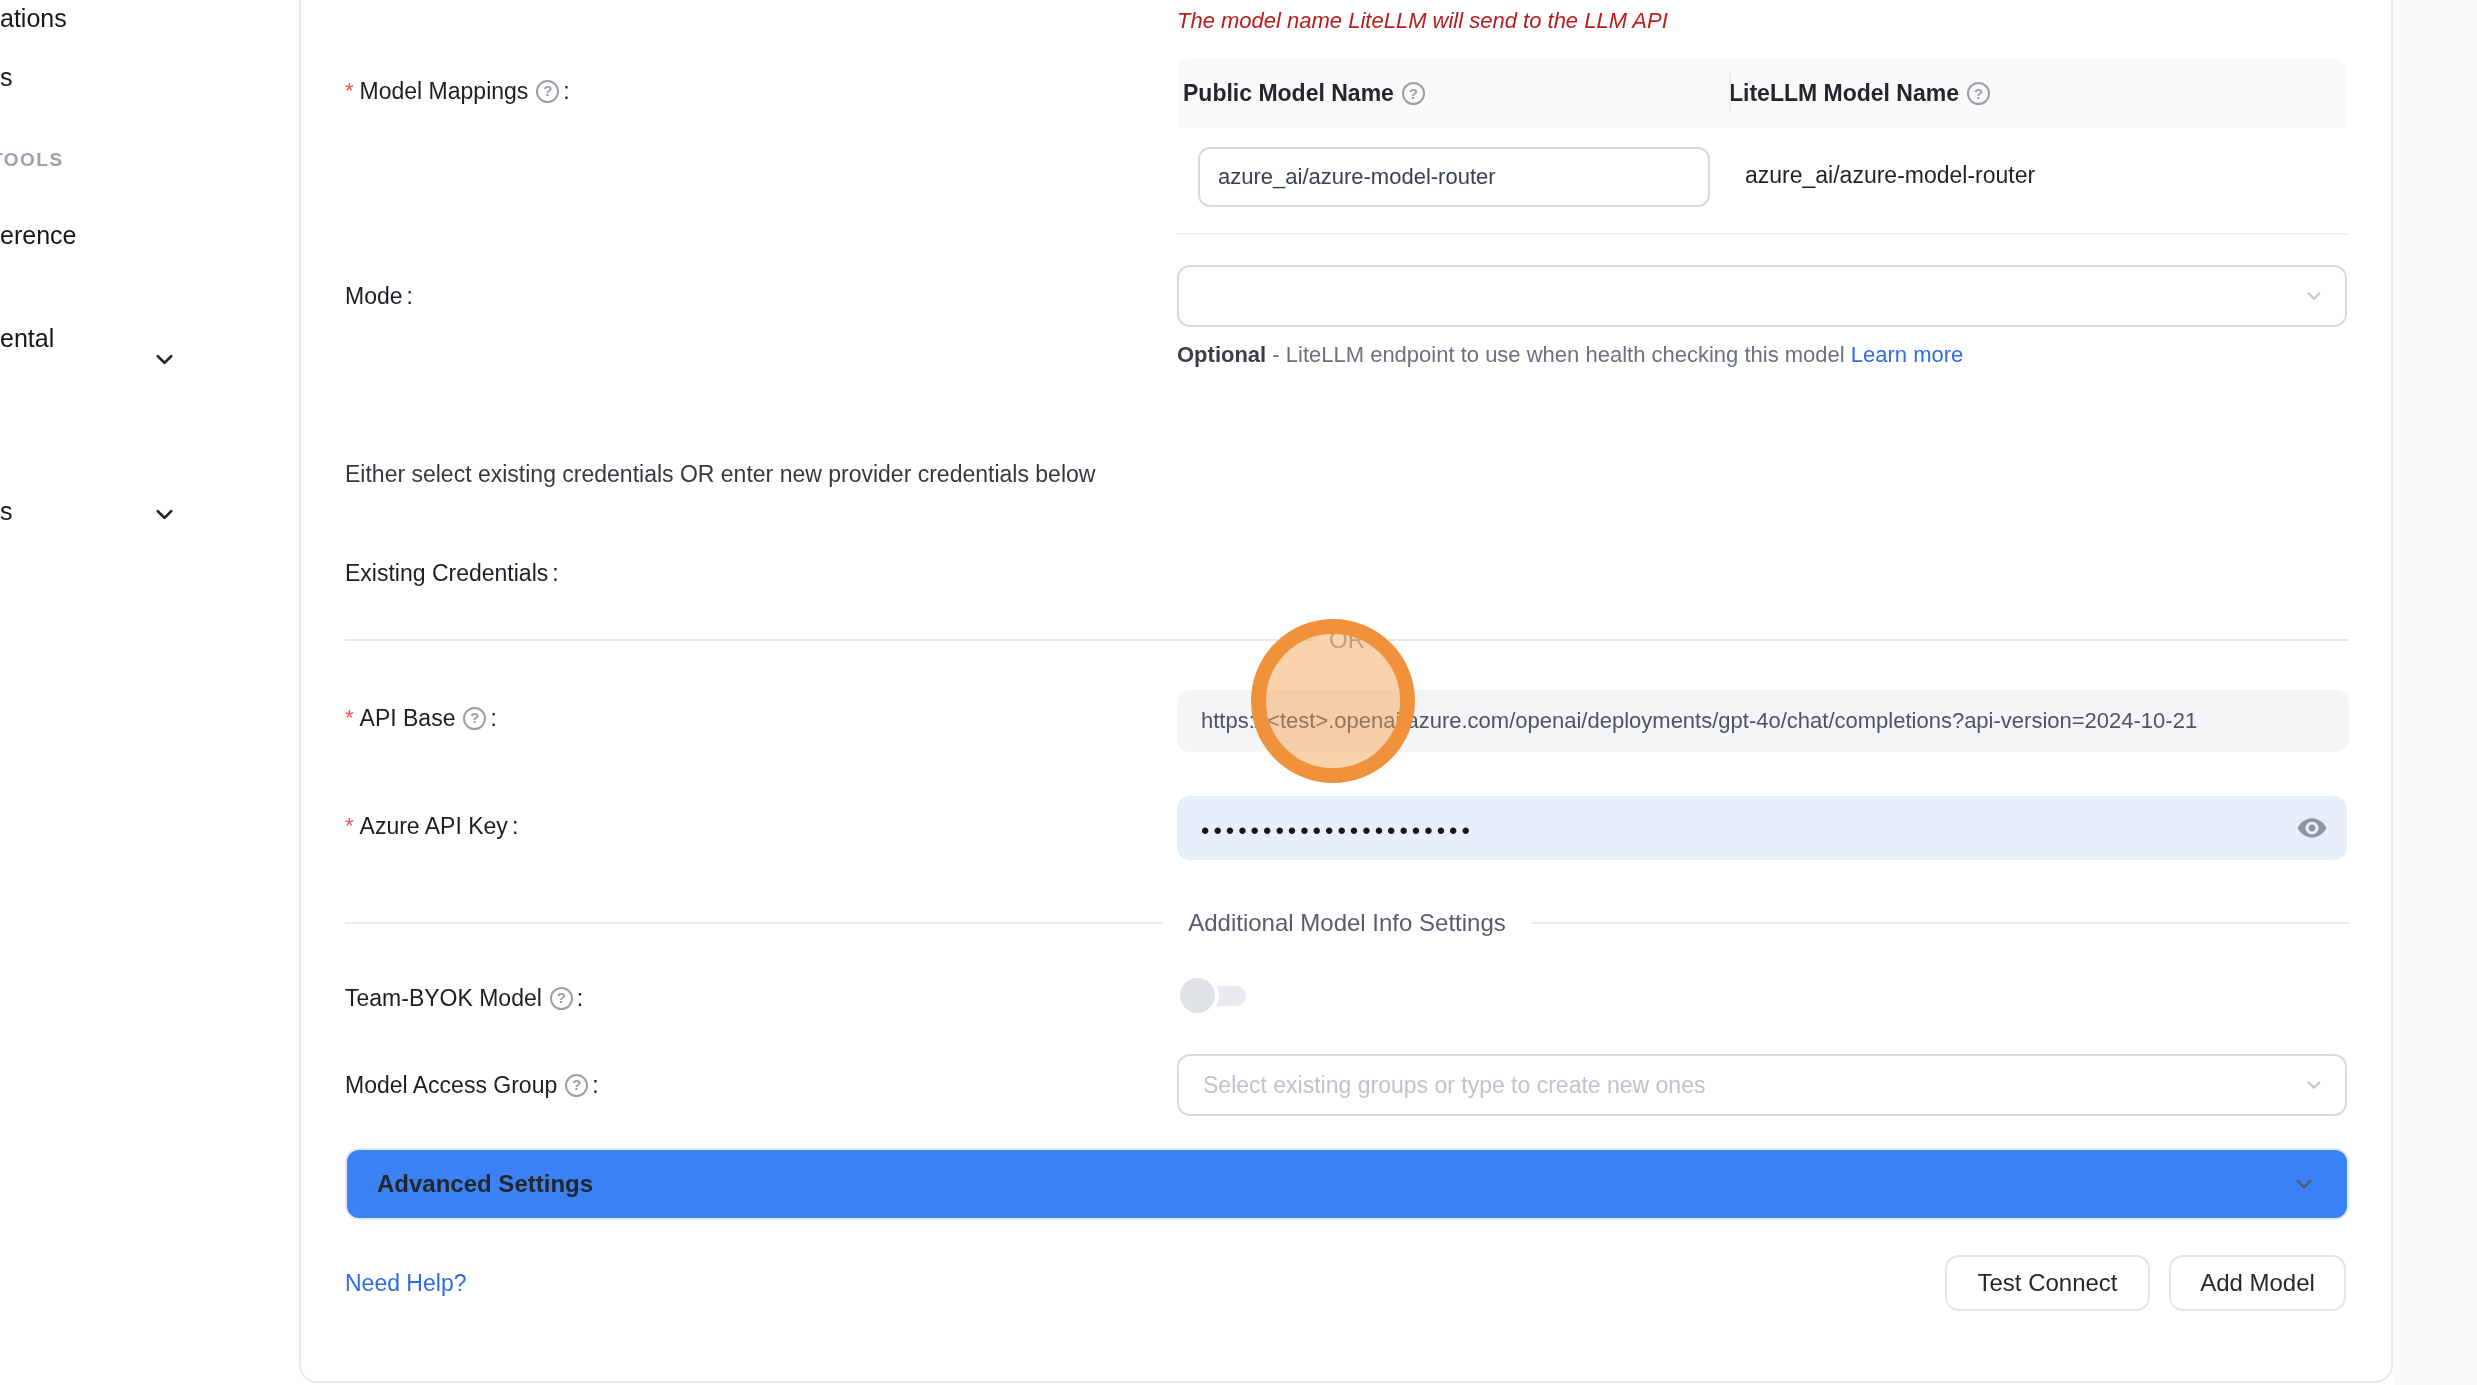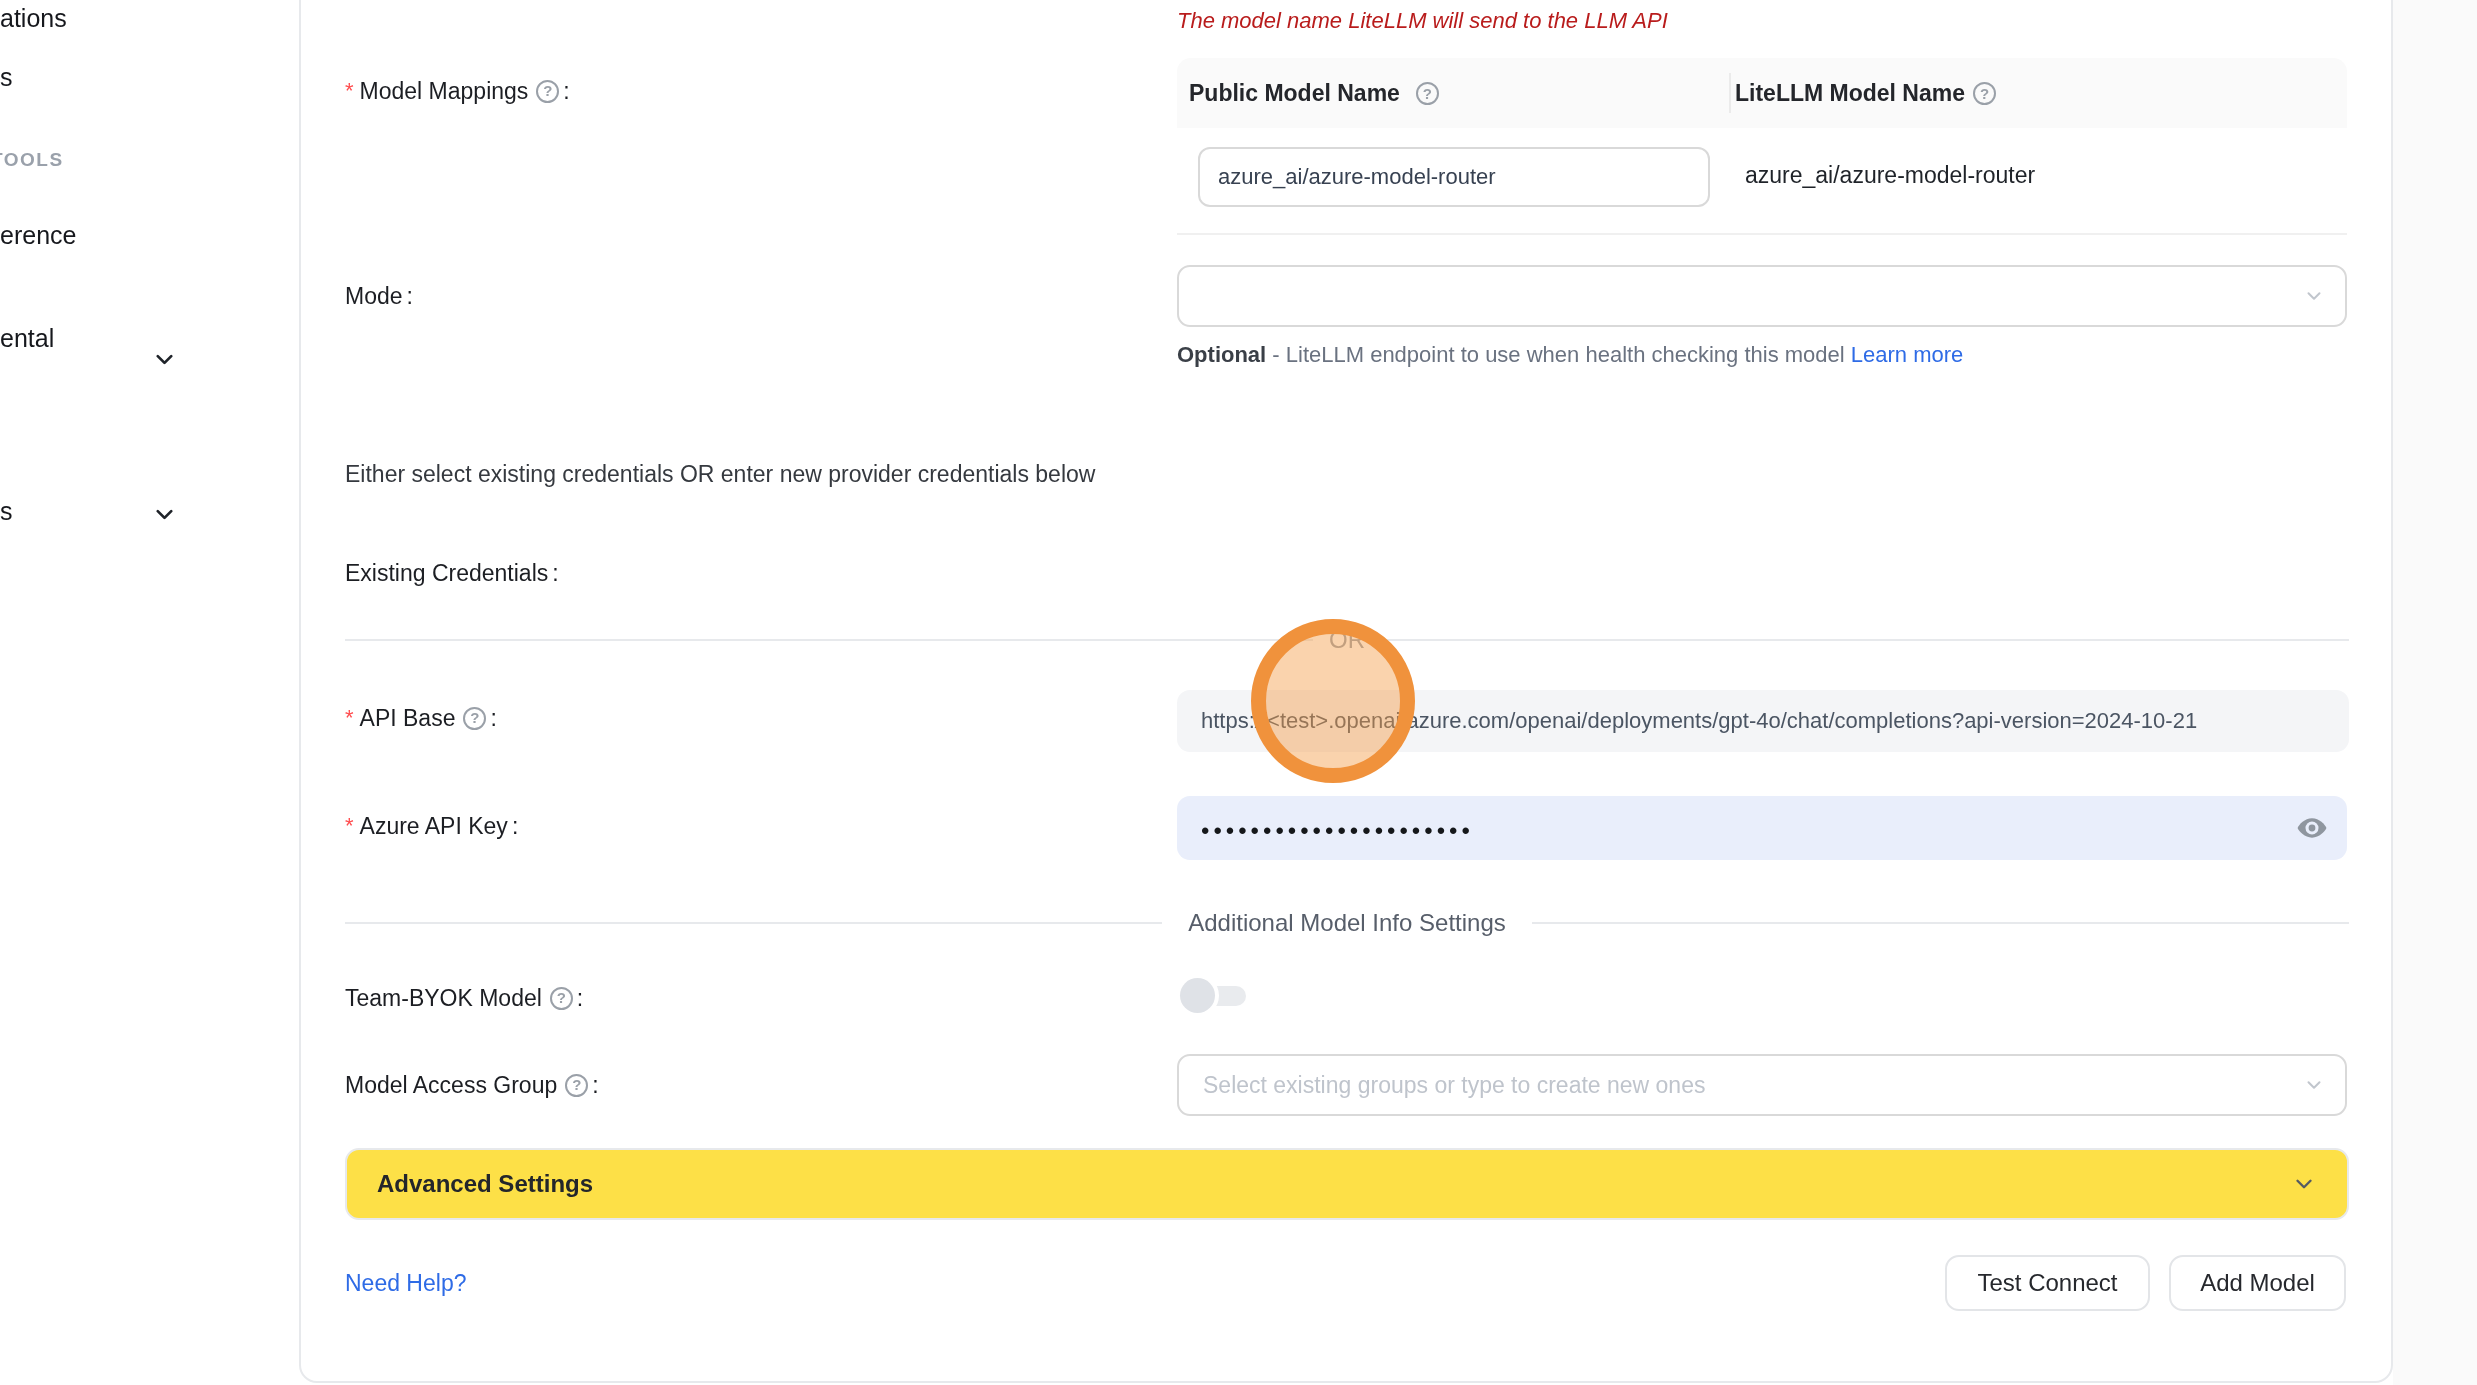--- a/index.html
+++ b/index.html
@@ -107,21 +107,21 @@
   }
   .tdivider .dline { flex: 1; height: 2px; background: #e7e9ec; }
   .tdivider .dtext { font-size: 24px; color: #575e6a; white-space: nowrap; }
   
   .switch { position: absolute; left: 879px; top: 978px; width: 66px; height: 35px; cursor: pointer; }
   .switch .track { position: absolute; left: 14px; top: 8px; width: 52px; height: 20px; border-radius: 10px; background: #e9ebee; }
   .switch .handle { position: absolute; left: 0; top: 0; width: 35px; height: 35px; border-radius: 50%; background: #dfe2e7; box-shadow: 0 0 0 4px #ffffff; }
   
   .adv {
     position: absolute; left: 44px; top: 1148px; width: 2004px; height: 72px;
-    border: 2px solid #e7e9ec; border-radius: 14px; background: #fde047;
+    border: 2px solid #e7e9ec; border-radius: 14px; background: #3b82f6;
     display: flex; align-items: center; padding: 0 30px; cursor: pointer;
   }
   .adv .adv-label { font-size: 24px; font-weight: 700; color: #23262b; flex: 1; }
   .needhelp { position: absolute; left: 44px; top: 1270px; font-size: 23px; color: #2e6be6; cursor: pointer; }
   .btn {
     position: absolute; top: 1255px; height: 56px;
     background: #ffffff; border: 2px solid #e3e5e8; border-radius: 14px;
     display: flex; align-items: center; justify-content: center;
     font-size: 24px; color: #26282d; font-family: "Liberation Sans", sans-serif; cursor: pointer;
   }
@@ -161,21 +161,21 @@
 
   <div class="flabel" style="top:76px;">
     <span class="req">*</span>
     <span>Model Mappings</span>
     <span class="qicon">?</span>
     <span class="colon">:</span>
   </div>
 
   <div class="map-table">
     <div class="map-head">
-      <div class="th" style="margin-left:12px; width:530px;gap:8px;">
+      <div class="th" style="margin-left:6px; width:530px;">
         <span>Public Model Name</span>
         <span class="qicon">?</span>
       </div>
       <div class="th" style="margin-left:16px;">
         <span>LiteLLM Model Name</span>
         <span class="qicon">?</span>
       </div>
       <div class="th-sep"></div>
     </div>
     <input class="pub-input" type="text" readonly="" value="azure_ai/azure-model-router" style="">

